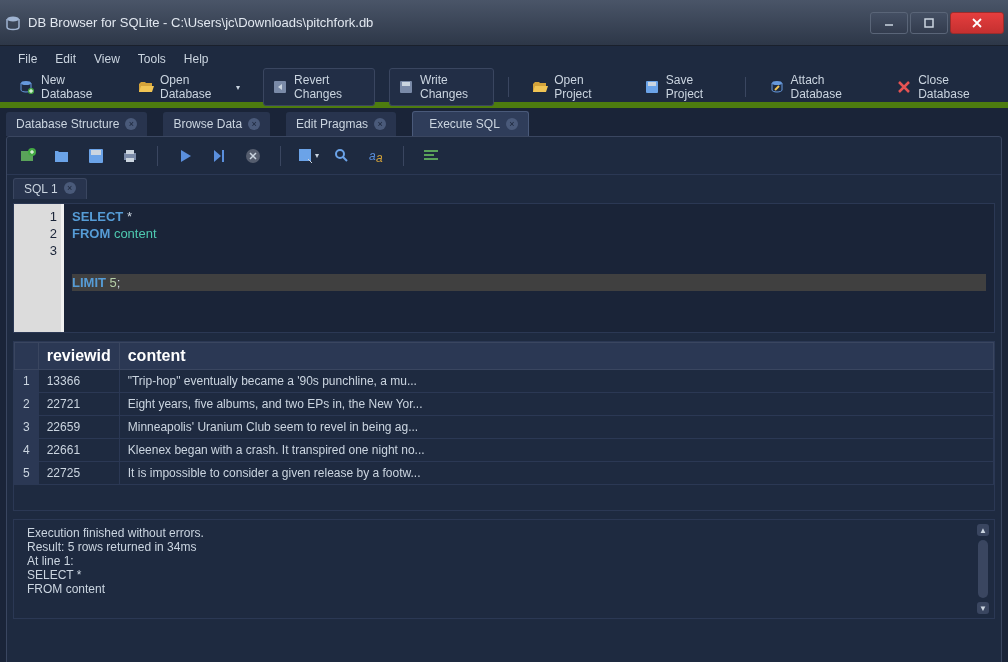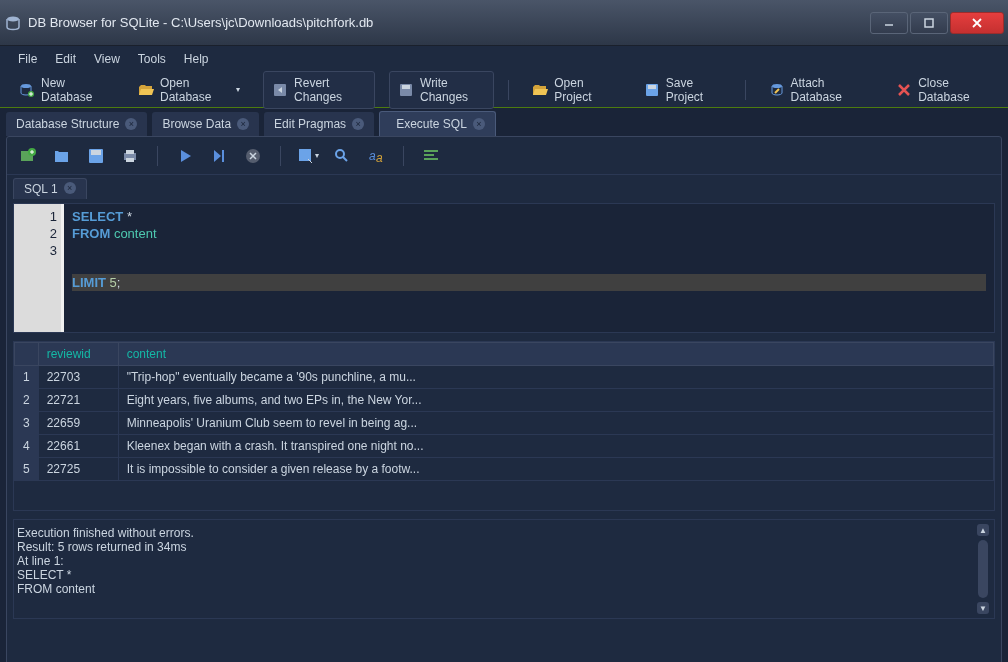--- a/index.html
+++ b/index.html
@@ -12,29 +12,29 @@
 .win-controls { display: flex; gap: 2px; }
 .win-btn { width: 38px; height: 22px; display: flex; align-items: center; justify-content: center; font-size: 11px; border: 1px solid #5a6578; background: linear-gradient(#444f63,#333c4e); color:#cbd5e0; border-radius:3px;}
 .win-btn.close { background: linear-gradient(#e53e3e, #c53030); border-color: #9b2c2c; color: #fff; width:54px;}
 .win-btn.close svg path{stroke:#fff;}
 
 
 .menubar { height: 26px; background: #1e2a40; display: flex; align-items: center; padding: 0 10px; gap: 2px; }
 .menu-item { color: #cbd5e0; font-size: 12px; padding: 4px 8px; cursor: default; }
 
 
-.toolbar-main { height: 36px; background: #1e2a40; display: flex; align-items: center; padding: 0 10px; gap: 14px; border-bottom: 1px solid #4d7c0f; }
+.toolbar-main { height: 36px; background: #1e2a40; display: flex; align-items: center; padding: 0 10px; gap: 14px; border-bottom: 6px solid #4d7c0f; }
 .tbtn { display: flex; align-items: center; gap: 6px; color: #cbd5e0; font-size: 12px; padding: 4px 8px; border:1px solid transparent;}
 .tbtn.framed { border: 1px solid #3a4660; border-radius: 3px; background:#222e46;}
 .tbtn-icon { width: 16px; height: 16px; display:flex;align-items:center;justify-content:center;}
 .dropdown-arrow { font-size: 8px; margin-left:2px;}
 .tsep { width:1px; height:20px; background:#3a4660; }
 
 
-.tabs1 { height: 28px; background: #1a2438; display: flex; align-items: flex-end; padding: 0 6px; gap: 5px; }
+.tabs1 { height: 28px; background: #1a2438; display: flex; align-items: flex-end; padding: 0 6px; gap: 16px; }
 .tab1 { display: flex; align-items: center; gap: 6px; color: #cbd5e0; font-size: 12px; padding: 5px 10px; background: #28344e; border-top-left-radius:3px; border-top-right-radius:3px;}
 .tab1.active { background: #2f3d5a; border: 1px solid #4a5a7a; border-bottom: none; padding-left: 16px;}
 .tab-close { width: 12px; height: 12px; border-radius: 6px; background: #4a5a7a; display:flex;align-items:center;justify-content:center; font-size:9px; color:#1a2438;}
 
 
 .inner { background: #1e2a40; margin: 0 6px 6px 6px; border: 1px solid #3a4660; border-radius:3px; display:flex; flex-direction:column; height: 532px;}
 
 
 .toolbar2 { height: 38px; display: flex; align-items: center; padding: 0 10px; gap: 12px; border-bottom: 1px solid #2b3854;}
 .tb2-btn { width: 22px; height: 22px; display:flex;align-items:center;justify-content:center; }
@@ -52,28 +52,28 @@
 .code-line { height:17px; line-height:17px;}
 .code-line.hl { background:#404040;margin-top:32px;}
 .kw { color:#569cd6; font-weight:bold;}
 .ident { color:#4ec9b0;}
 .num { color:#b5cea8;}
 .op { color:#cbd5e0;}
 
 
 .results { margin:4px 6px; border:1px solid #2b3854; background:#1e2a40; height:170px; overflow:hidden;}
 .results table { border-collapse:collapse; width:100%;}
-.results th { background:#2b3854; color:#14b8a6; font-size:12px; font-weight:normal; padding:4px 8px; border:1px solid #3a4660; text-align:left;}
+.results th { background:#2b3854; color:#ffffff; font-size:16px; font-weight:bold; padding:4px 8px; border:1px solid #3a4660; text-align:left;}
 .results th:first-child{width:20px;text-align:center;}
 .results th:nth-child(2){width:80px;}
 .results td { color:#cbd5e0; font-size:12px; padding:4px 8px; border:1px solid #2b3854; white-space:nowrap; overflow:hidden; text-overflow:ellipsis; max-width:400px;}
 .results td.rownum{background:#2b3854;text-align:center;width:20px;}
 
 
-.log { margin:4px 6px 6px 6px; border:1px solid #2b3854; background:#1e2a40; padding:6px 3px; color:#cbd5e0; font-size:12px; position:relative; height:100px;}
+.log { margin:4px 6px 6px 6px; border:1px solid #2b3854; background:#1e2a40; padding:6px 13px; color:#cbd5e0; font-size:12px; position:relative; height:100px;}
 .log-scroll { position:absolute; right:4px; top:4px; bottom:4px; width:14px; display:flex; flex-direction:column; justify-content:space-between; align-items:center;}
 .scroll-btn { width:12px;height:12px;background:#3a4660;border-radius:3px;display:flex;align-items:center;justify-content:center;font-size:8px;color:#cbd5e0;}
 .scroll-thumb { width:10px;flex:1;margin:4px 0;background:#3a4660;border-radius:5px;}
 
 
 .statusbar { height:24px; background:#1e2a40; border-top:1px solid #3a4660; display:flex; justify-content:flex-end; align-items:center; padding:0 10px;}
 .status-enc { color:#cbd5e0; font-size:11px; padding:2px 8px; border:1px solid #3a4660;}
 
 svg{display:block;}
 </style>
@@ -315,21 +315,21 @@
       <thead>
           <tr>
         <th></th>
         <th>reviewid</th>
         <th>content</th>
       </tr>
         </thead>
       <tbody id="results-body">
           <tr>
             <td class="rownum">1</td>
-            <td>22703</td>
+            <td>13366</td>
             <td>"Trip-hop" eventually became a '90s punchline, a mu...</td>
           </tr>
           <tr>
             <td class="rownum">2</td>
             <td>22721</td>
             <td>Eight years, five albums, and two EPs in, the New Yor...</td>
           </tr>
           <tr>
             <td class="rownum">3</td>
             <td>22659</td>

